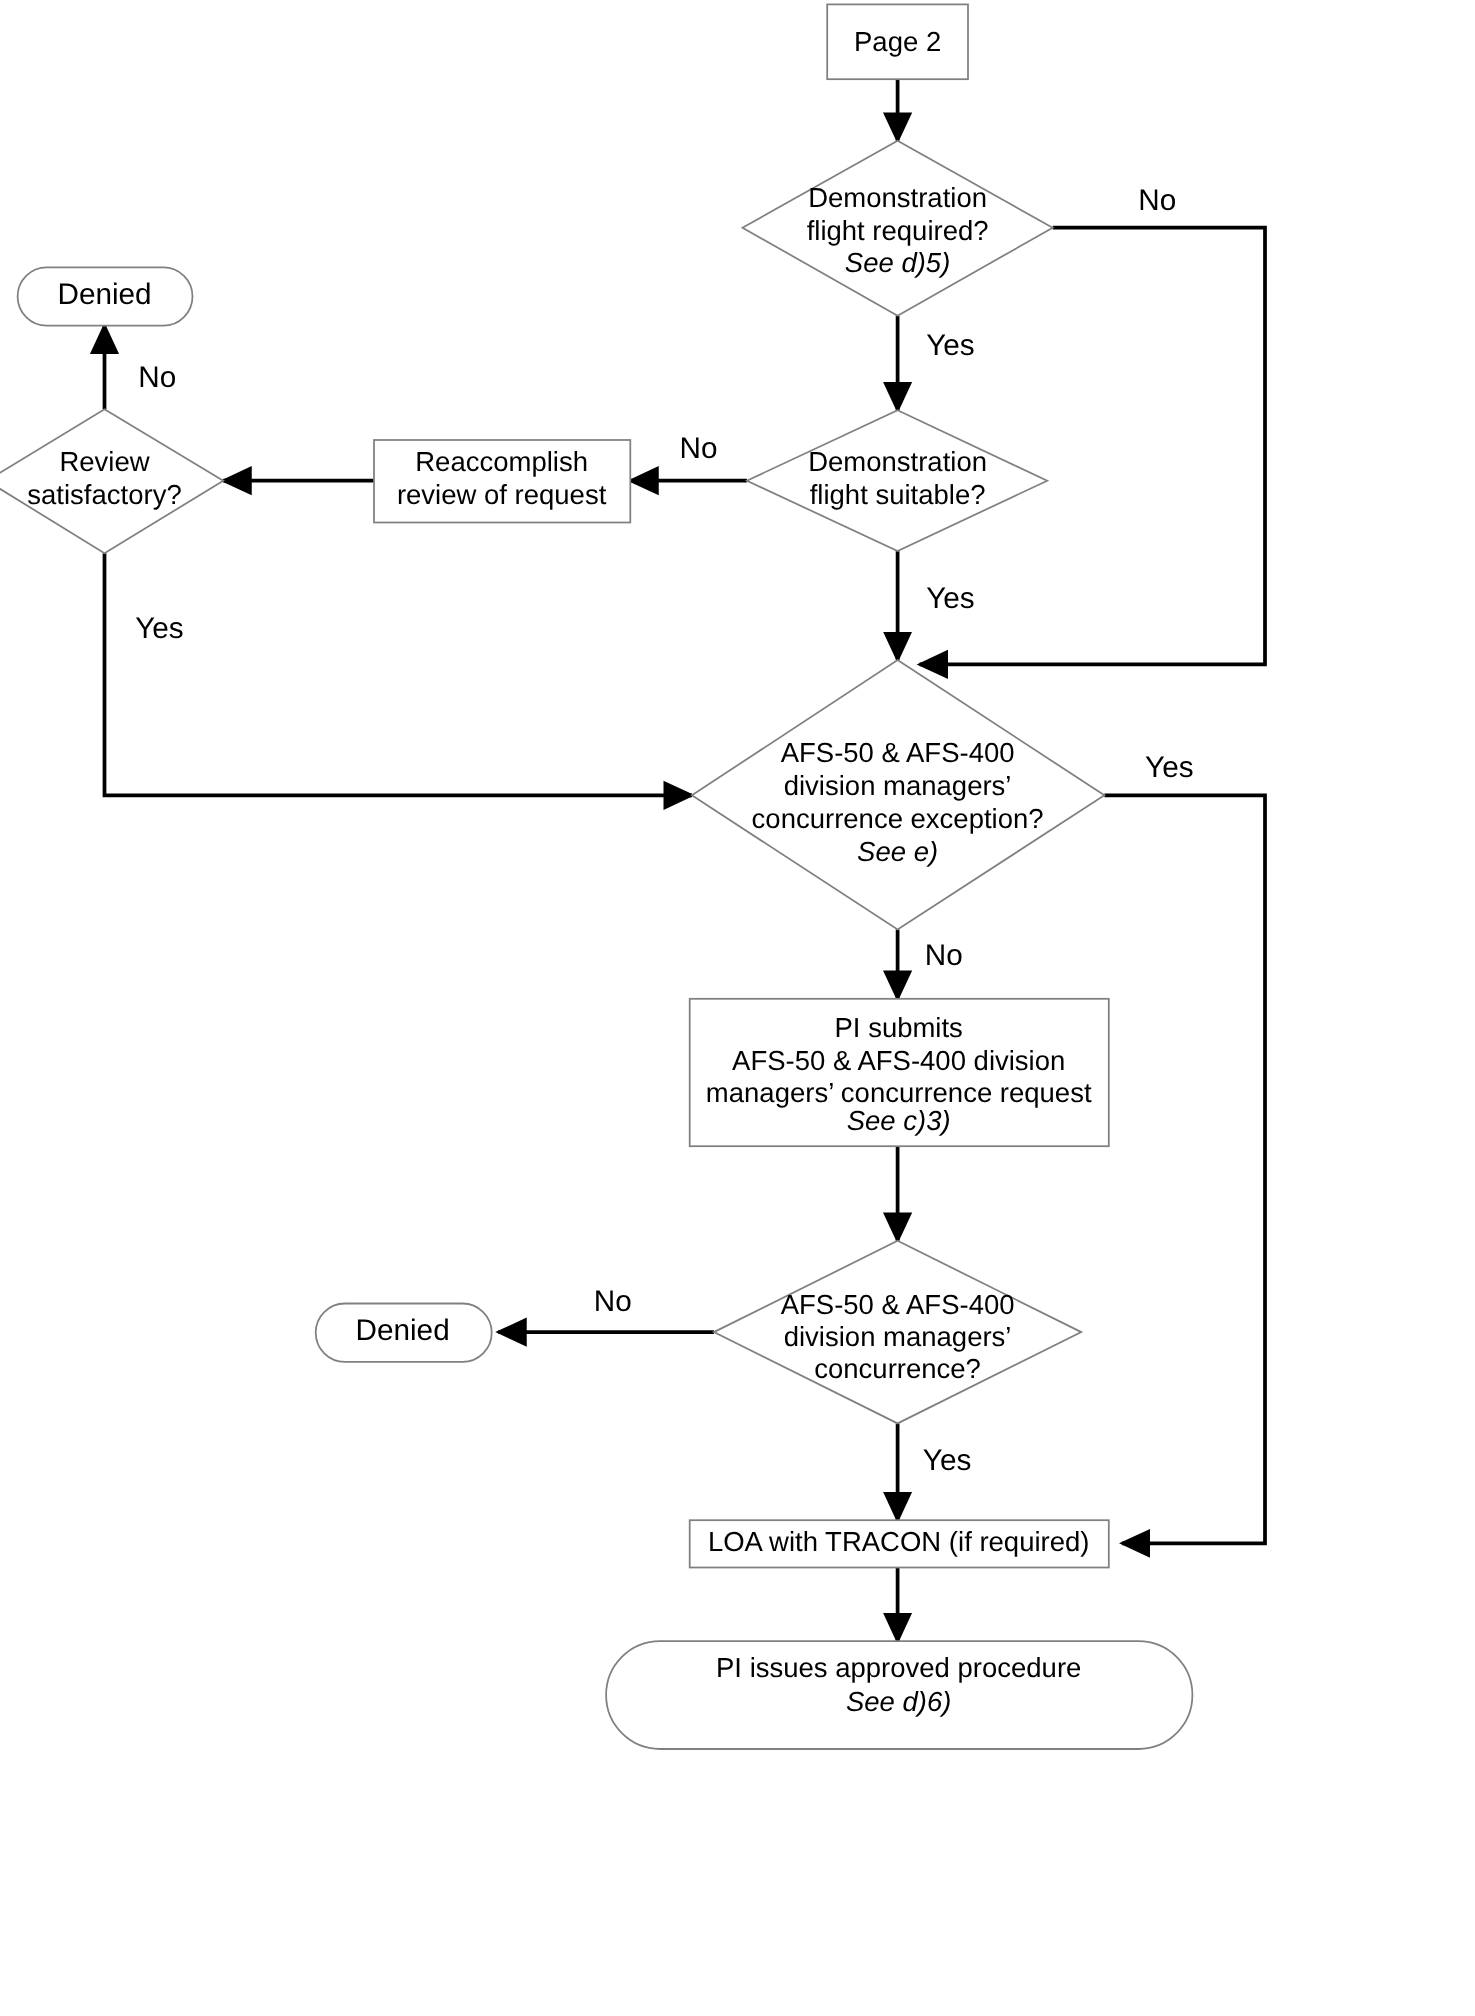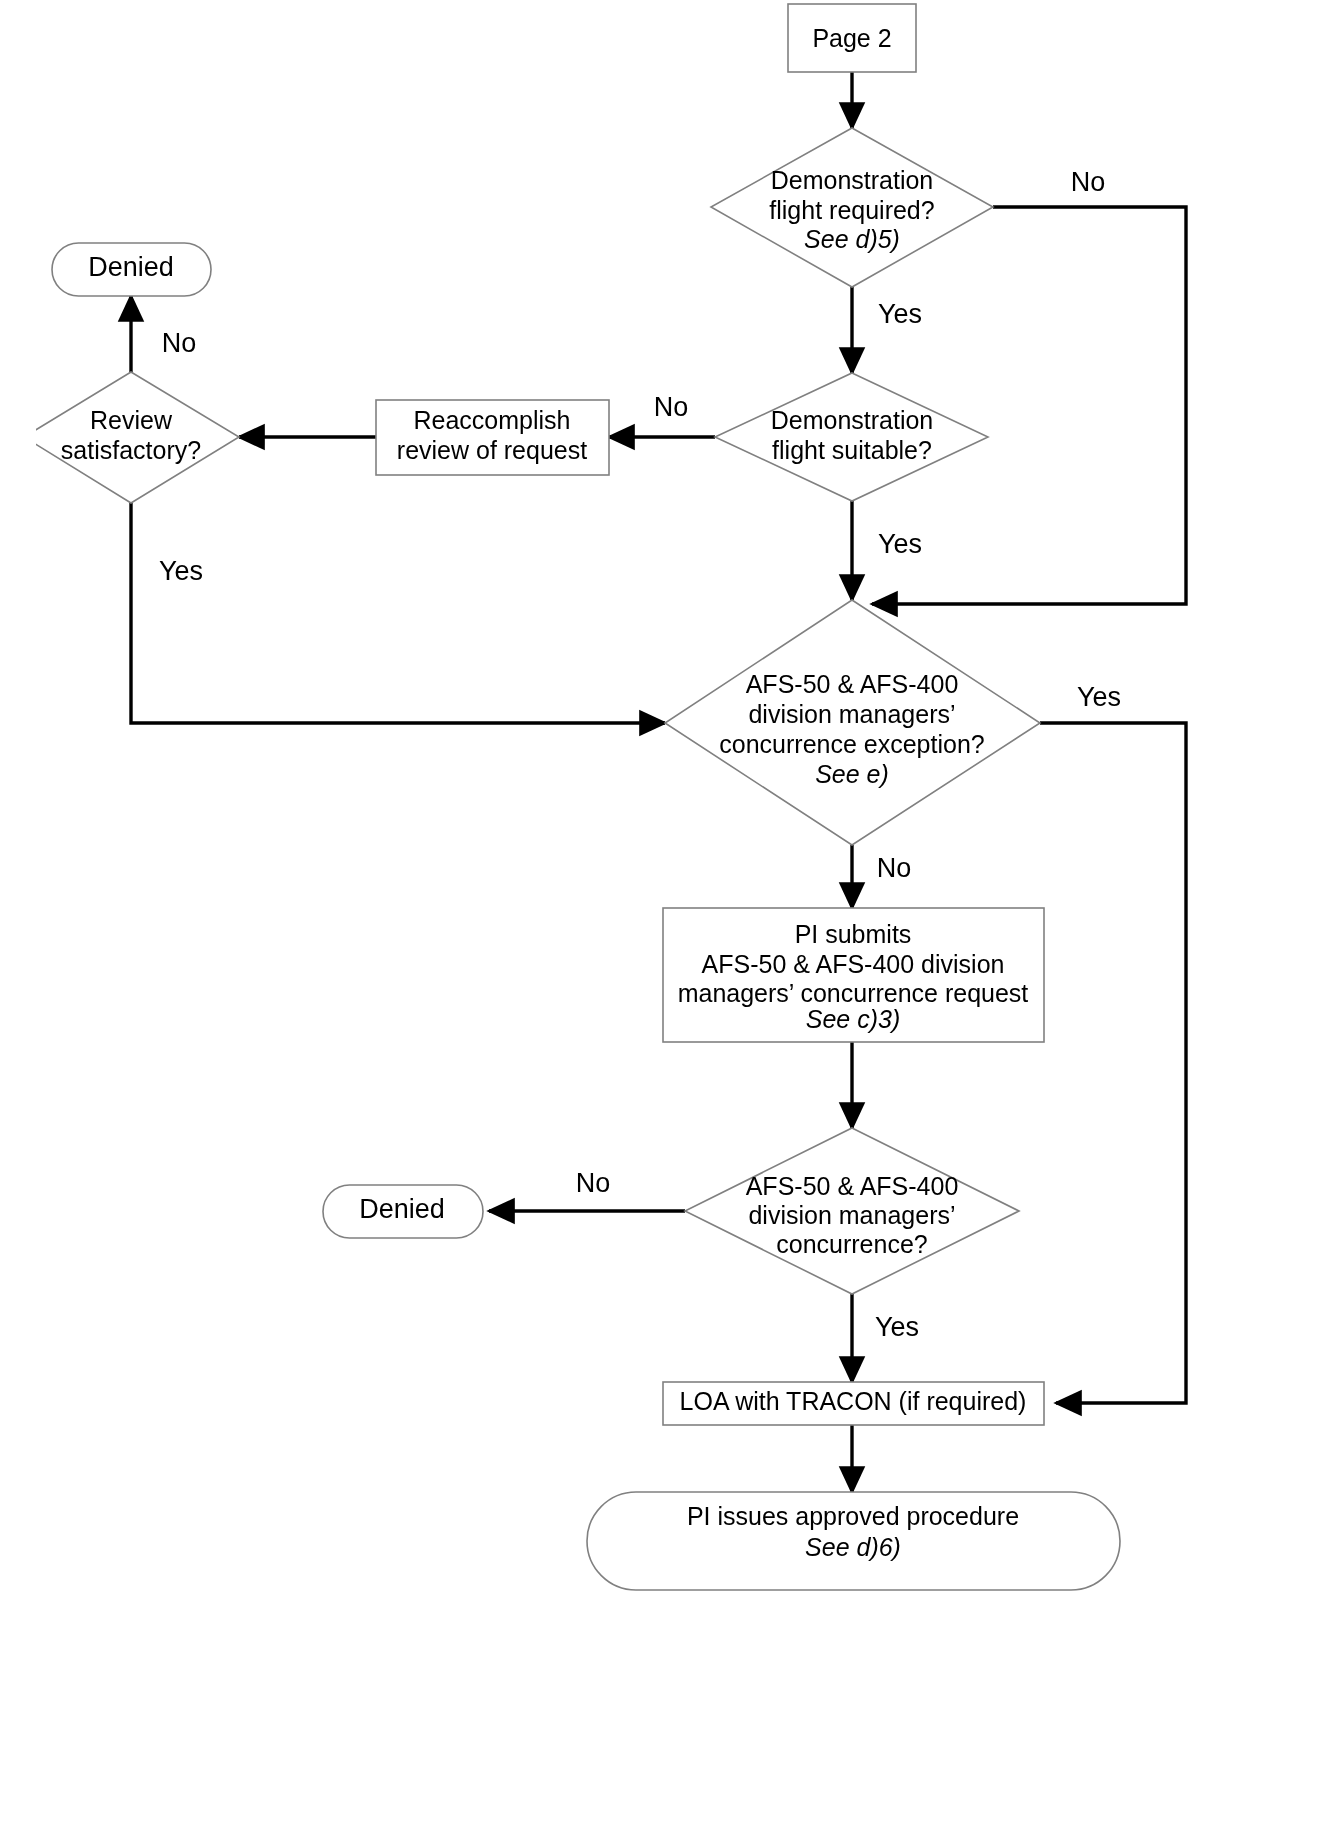--- a/index.html
+++ b/index.html
@@ -6,21 +6,20 @@
     margin: 0;
     padding: 0;
     background: #ffffff;
   }
   #flowchart-root {
     position: relative;
     width: 1081px;
     height: 1833px;
     background: #ffffff;
     font-family: "Liberation Sans", sans-serif;
-    margin-left: 36px;
   }
   svg#flow-svg {
     position: absolute;
     top: 0;
     left: 0;
     width: 1341px;
     height: 1833px;
     display: block;
   }
   .node-shape {

